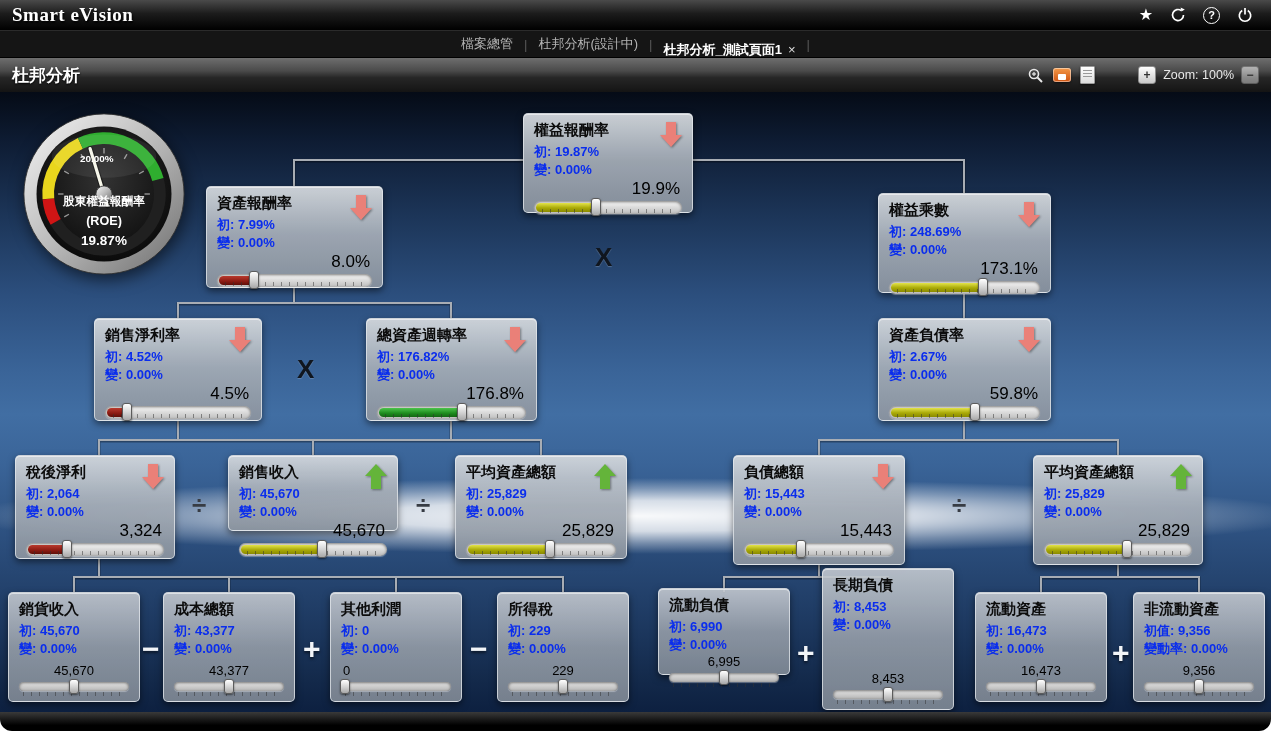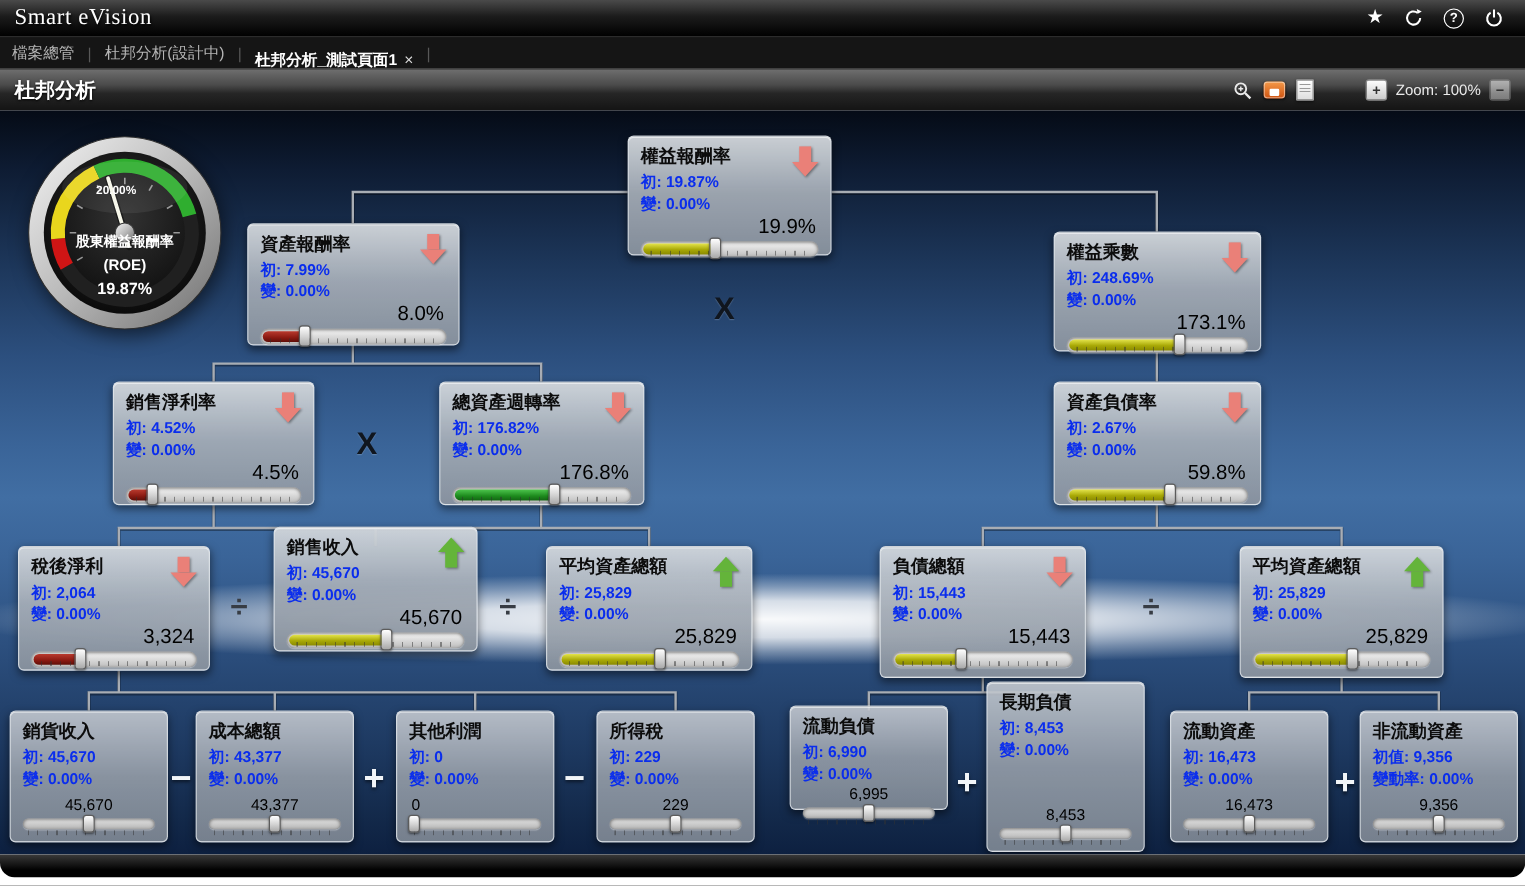--- a/index.html
+++ b/index.html
@@ -3,29 +3,29 @@
 <meta charset="utf-8">
 <style>
   html,body{margin:0;padding:0;background:#888;}
   .app{position:relative;width:1271px;height:738px;background:#fff;overflow:hidden;
        font-family:"Liberation Sans","DejaVu Sans",sans-serif;-webkit-font-smoothing:antialiased;}
 
   
   .titlebar{position:absolute;left:0;top:0;width:100%;height:30px;box-sizing:border-box;
     background:linear-gradient(180deg,#4a4a4a 0%,#1c1c1c 45%,#000 100%);
     display:flex;align-items:center;justify-content:space-between;padding:0 12px;}
-  .applogo{font-family:"Liberation Serif","DejaVu Serif",serif;font-weight:normal;font-size:19px;
+  .applogo{font-family:"Liberation Serif","DejaVu Serif",serif;font-weight:bold;font-size:19px;
     color:#fff;text-shadow:1px 2px 2px rgba(0,0,0,.9);letter-spacing:.5px;}
   .tb-icons{display:flex;align-items:center;gap:17px;margin-right:6px;}
   .tbicon{color:#fff;font-size:16px;line-height:16px;cursor:pointer;display:inline-flex;align-items:center;justify-content:center;}
   .help-circle{width:15px;height:15px;border:1.5px solid #fff;border-radius:50%;font-size:11px;font-weight:bold;}
 
   
   .tabbar{position:absolute;left:0;top:30px;width:100%;height:27px;box-sizing:border-box;background:#151515;
-    display:flex;align-items:center;gap:11px;padding:0 10px;font-size:13px;border-top:1px solid #2b2b2b;}
+    display:flex;align-items:center;gap:11px;padding:0 10px;font-size:13px;border-top:1px solid #2b2b2b;justify-content:center;}
   .tab{color:#b5b5b5;cursor:pointer;display:inline-flex;align-items:center;gap:6px;}
   .tab.active{color:#fff;font-weight:bold;margin-top:11px;}
   .tsep{color:#585858;}
   .tclose{color:#ddd;font-weight:normal;font-size:13px;cursor:pointer;}
 
   
   .toolbar{position:absolute;left:0;top:57px;width:100%;height:35px;box-sizing:border-box;
     background:linear-gradient(180deg,#6e6e6e 0%,#4a4a4a 38%,#262626 58%,#141414 100%);
     display:flex;align-items:center;justify-content:space-between;padding:0 12px;border-top:1px solid #000;}
   .ptitle{font-size:17px;font-weight:bold;color:#fff;text-shadow:0 1px 2px #000;}
@@ -281,21 +281,21 @@
       <div class="nblue">初: 2,064</div>
       <div class="nblue">變: 0.00%</div>
       <div class="nvalue">3,324</div>
       <div class="slider">
         <span class="track"></span>
         <span class="fill red" style="width:30%"></span>
         <span class="ticks"></span>
         <span class="thumb" style="left:calc(30% - 5px)"></span>
       </div>
     </div>
-    <div class="node kpi" style="left:228px;top:347px;width:170px;height:104px">
+    <div class="node kpi" style="left:228px;top:363px;width:170px;height:76px">
       <div class="ntitle">銷售收入</div>
       <span class="arr up">
             <i class="stem"></i>
             <i class="ahead"></i>
           </span>
       <div class="nblue">初: 45,670</div>
       <div class="nblue">變: 0.00%</div>
       <div class="nvalue">45,670</div>
       <div class="slider">
         <span class="track"></span>

